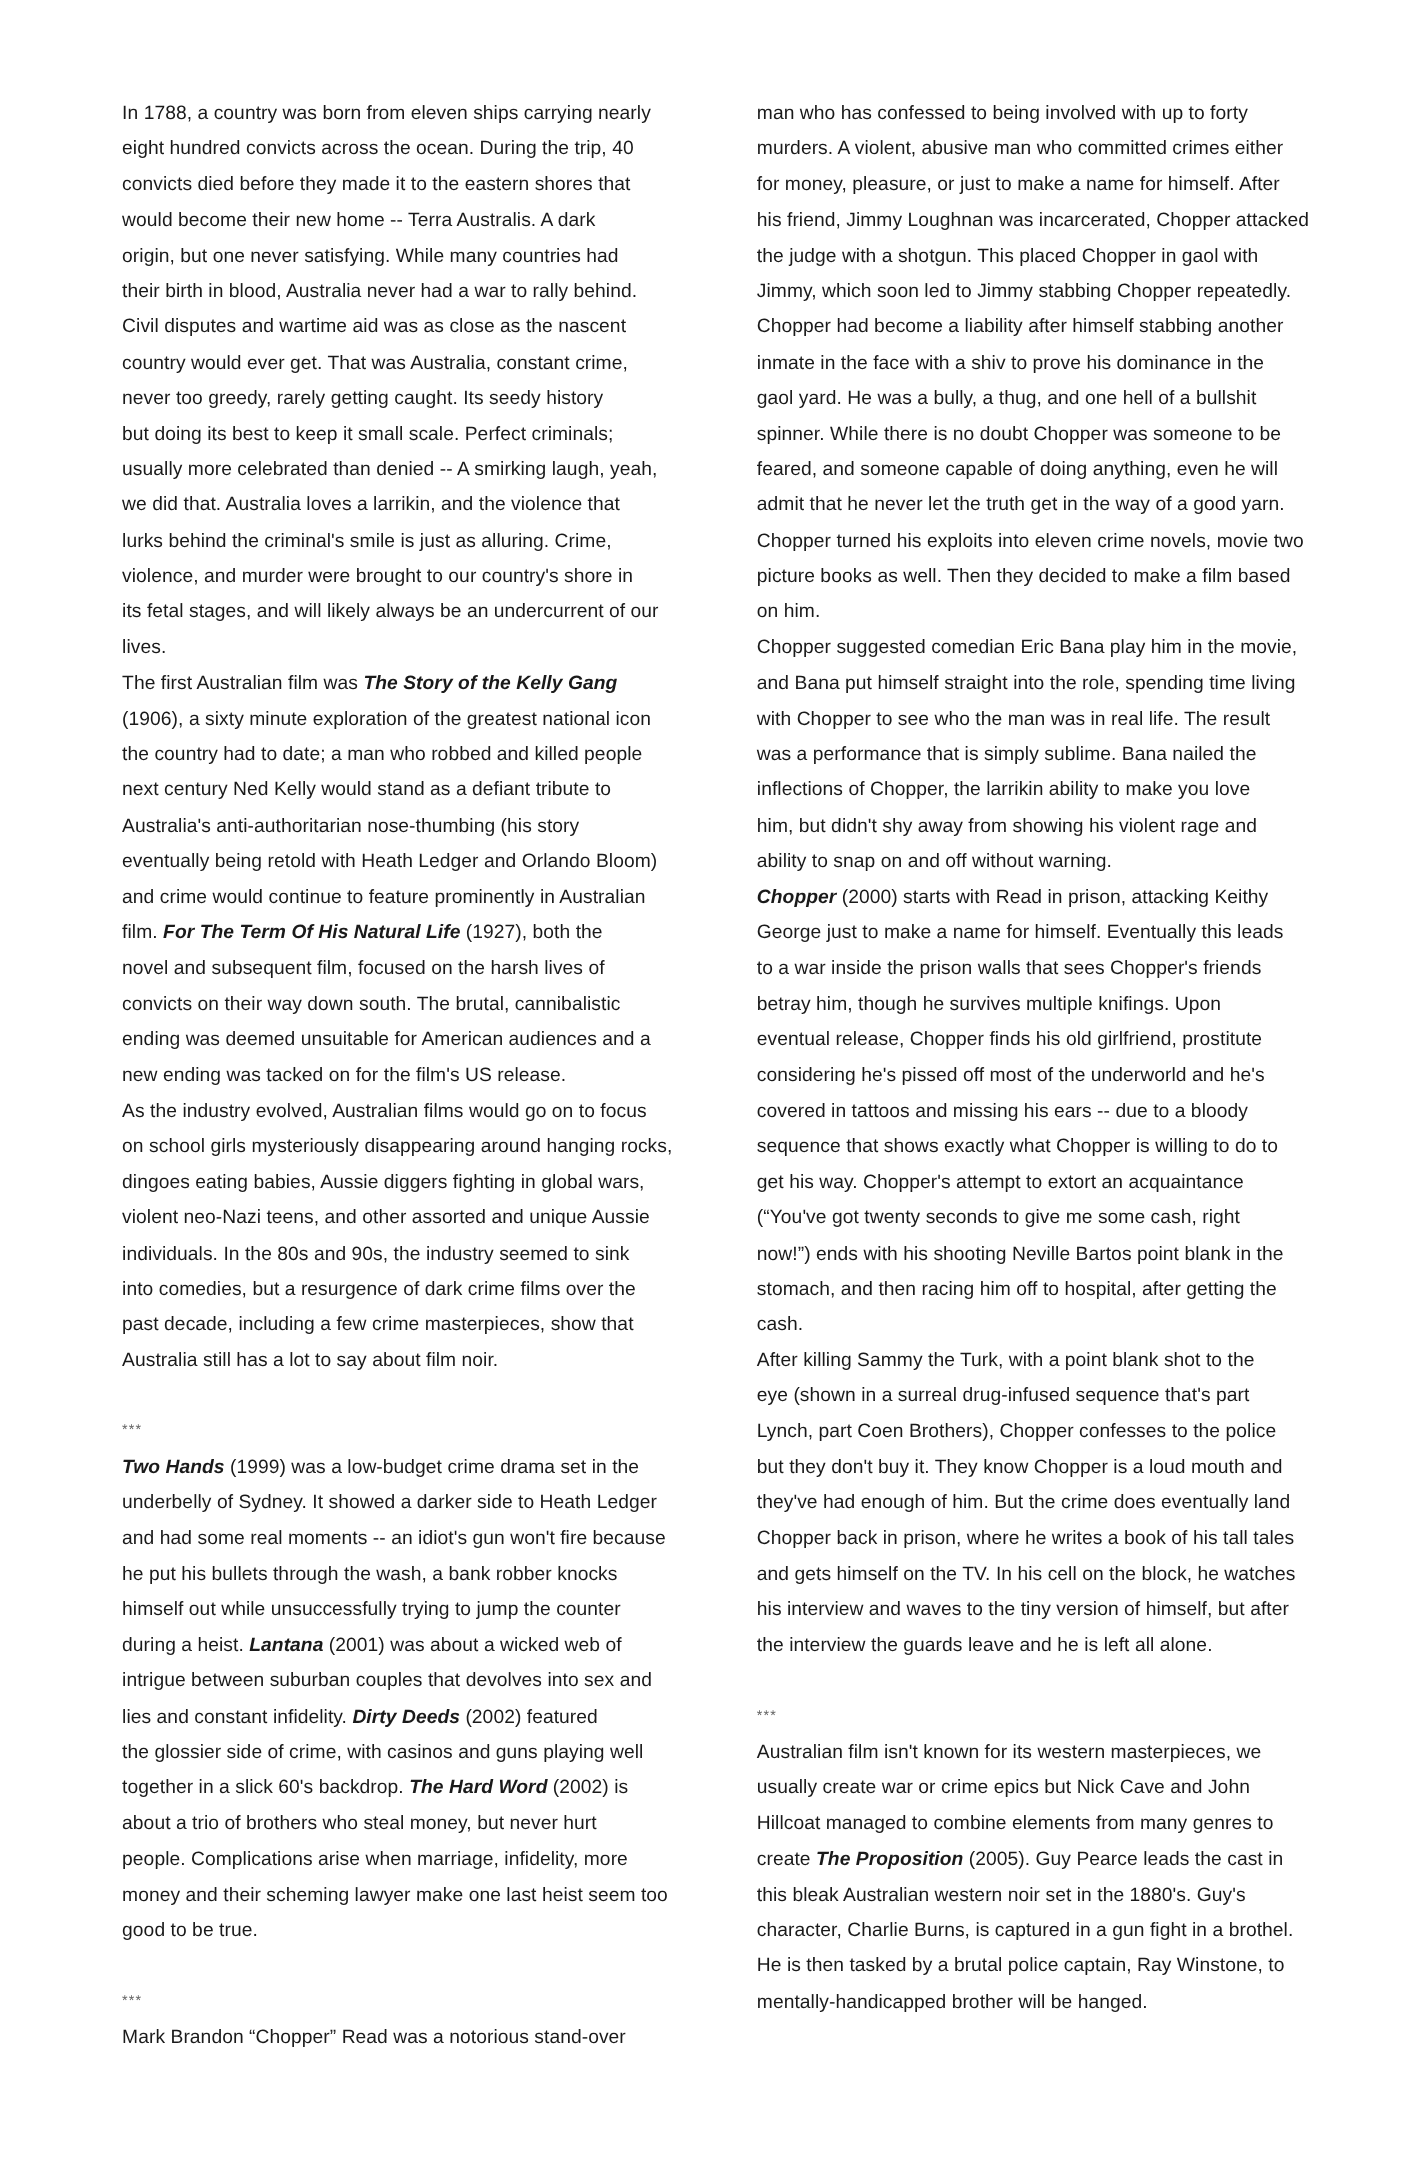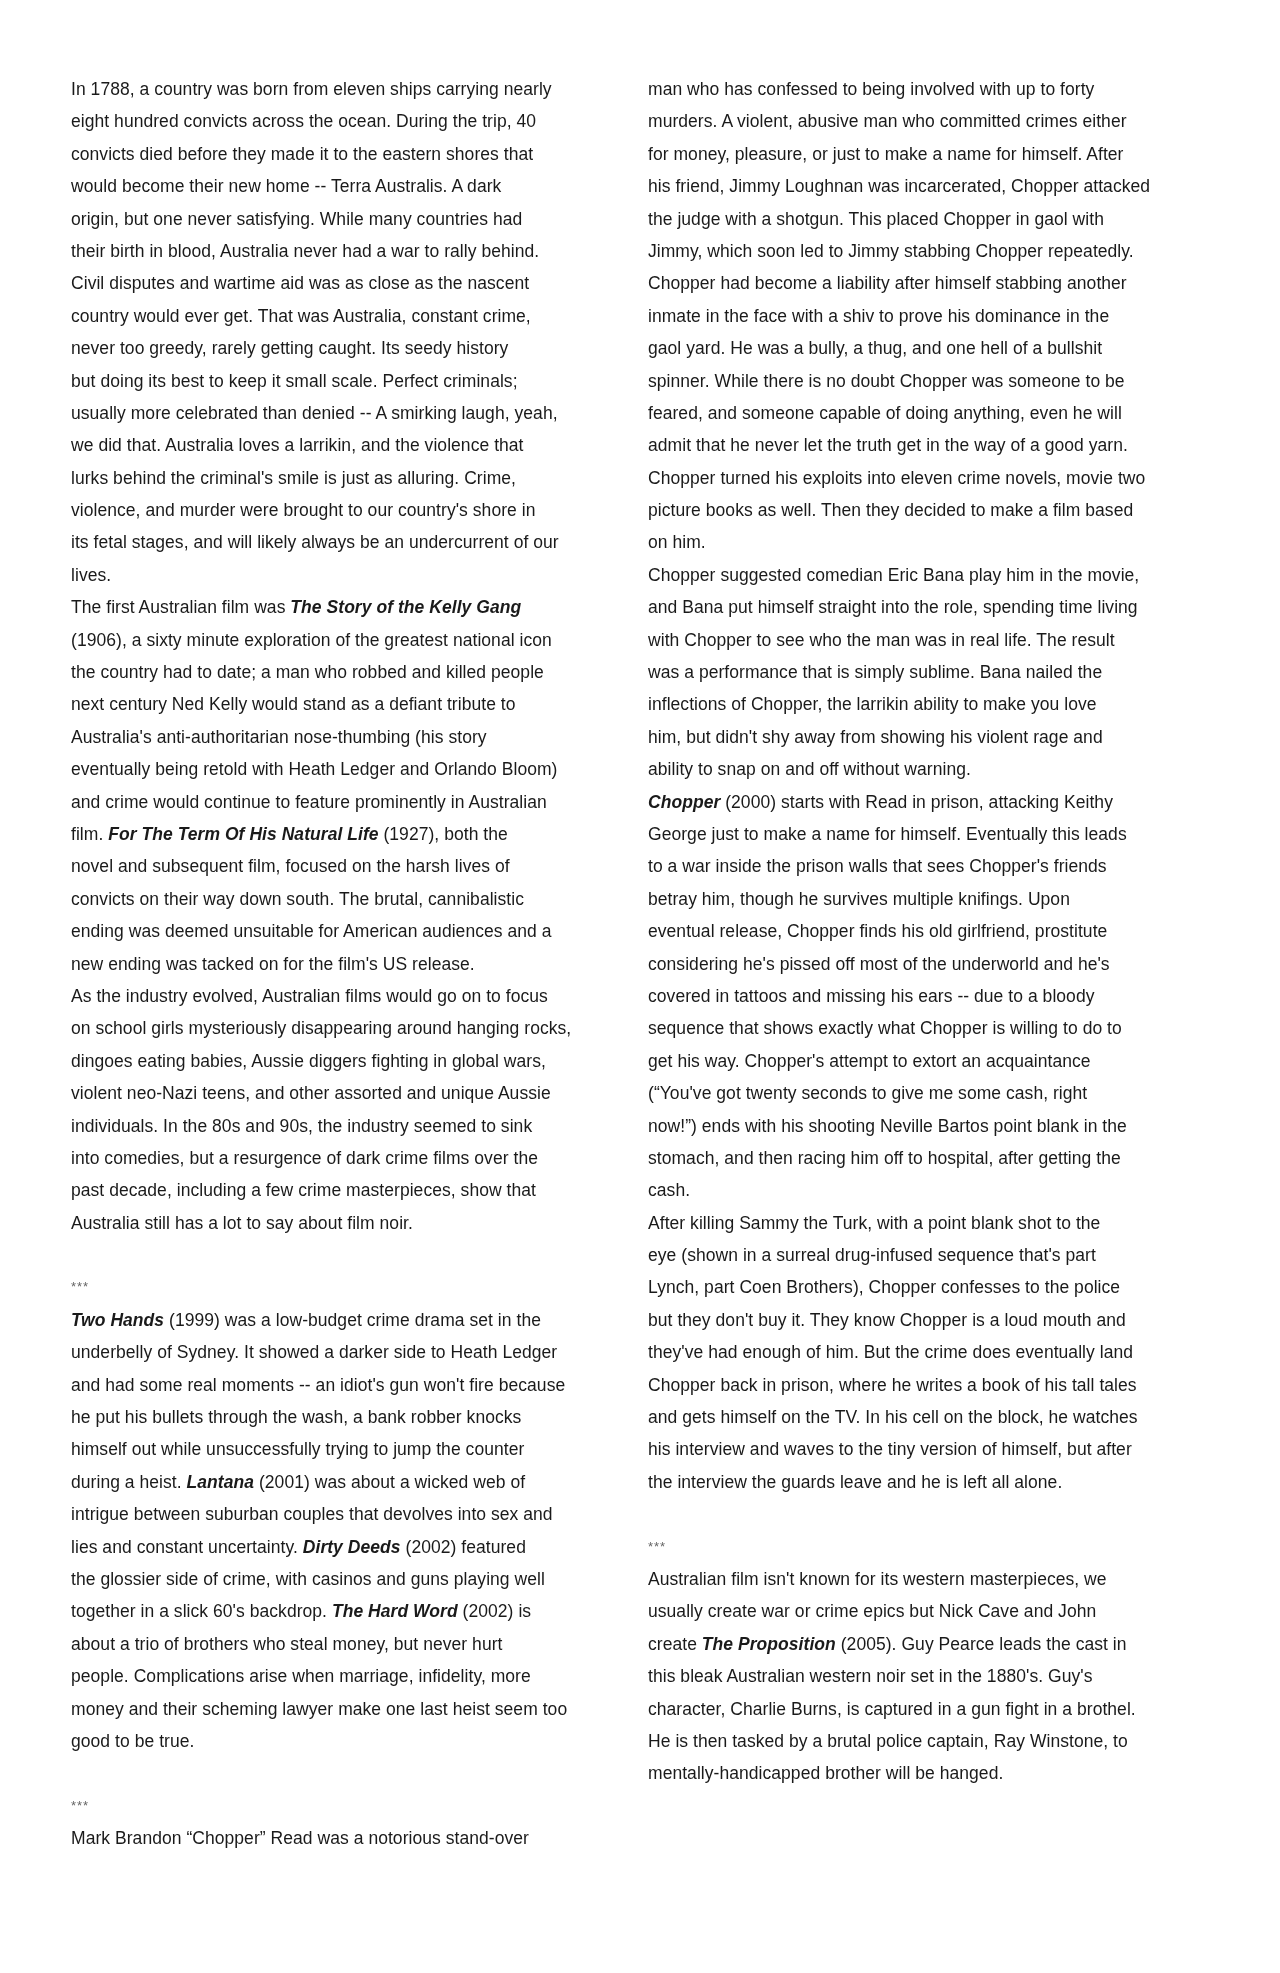--- a/index.html
+++ b/index.html
@@ -1,18 +1,18 @@
 <!DOCTYPE html>
 <html><head>
 <meta charset="utf-8">
 <style>
   html, body { margin: 0; padding: 0; background: #ffffff; }
   body { width: 1280px; height: 1973px; position: relative; overflow: hidden;
          font-family: "Liberation Sans", "DejaVu Sans", sans-serif; color: #1a1a1a; }
-  .col { position: absolute; top: 73px; }
+  .col { position: absolute; top: 86px; margin-left: 40px; }
   .col.left { left: 71px; width: 560px; }
   .col.right { left: 648px; width: 560px; }
   .line { font-size: 17.5px; line-height: 32.4px; height: 32.4px; white-space: nowrap; letter-spacing: 0.05px; }
   .sep { font-size: 13px; color: #666; line-height: 32.4px; height: 32.4px; letter-spacing: 1px; }
   .gap { height: 32.4px; }
   b.t { font-style: italic; font-weight: bold; }
 </style>
 </head>
 <body>
 
@@ -55,21 +55,21 @@
     <div class="line">Australia still has a lot to say about film noir.</div>
     <div class="gap"></div>
     <div class="sep">***</div>
     <div class="line"><span></span><b class="t">Two Hands</b><span> (1999) was a low-budget crime drama set in the</span></div>
     <div class="line">underbelly of Sydney.  It showed a darker side to Heath Ledger</div>
     <div class="line">and had some real moments -- an idiot's gun won't fire because</div>
     <div class="line">he put his bullets through the wash, a bank robber knocks</div>
     <div class="line">himself out while unsuccessfully trying to jump the counter</div>
     <div class="line"><span>during a heist.  </span><b class="t">Lantana</b><span> (2001) was about a wicked web of</span></div>
     <div class="line">intrigue between suburban couples that devolves into sex and</div>
-    <div class="line"><span>lies and constant uncertainty.  </span><b class="t">Dirty Deeds</b><span> (2002) featured</span></div>
+    <div class="line"><span>lies and constant infidelity.  </span><b class="t">Dirty Deeds</b><span> (2002) featured</span></div>
     <div class="line">the glossier side of crime, with casinos and guns playing well</div>
     <div class="line"><span>together in a slick 60's backdrop.  </span><b class="t">The Hard Word</b><span> (2002) is</span></div>
     <div class="line">about a trio of brothers who steal money, but never hurt</div>
     <div class="line">people.  Complications arise when marriage, infidelity, more</div>
     <div class="line">money and their scheming lawyer make one last heist seem too</div>
     <div class="line">good to be true.</div>
     <div class="gap"></div>
     <div class="sep">***</div>
     <div class="line">Mark Brandon “Chopper” Read was a notorious stand-over</div>
   </div>
@@ -115,18 +115,19 @@
     <div class="line">but they don't buy it.  They know Chopper is a loud mouth and</div>
     <div class="line">they've had enough of him.  But the crime does eventually land</div>
     <div class="line">Chopper back in prison, where he writes a book of his tall tales</div>
     <div class="line">and gets himself on the TV.  In his cell on the block, he watches</div>
     <div class="line">his interview and waves to the tiny version of himself, but after</div>
     <div class="line">the interview the guards leave and he is left all alone.</div>
     <div class="gap"></div>
     <div class="sep">***</div>
     <div class="line">Australian film isn't known for its western masterpieces, we</div>
     <div class="line">usually create war or crime epics but Nick Cave and John</div>
+    <div class="line">Hillcoat managed to combine elements from many genres to</div>
     <div class="line"><span>create </span><b class="t">The Proposition</b><span> (2005).  Guy Pearce leads the cast in</span></div>
     <div class="line">this bleak Australian western noir set in the 1880's.  Guy's</div>
     <div class="line">character, Charlie Burns, is captured in a gun fight in a brothel.</div>
     <div class="line">He is then tasked by a brutal police captain, Ray Winstone, to</div>
     <div class="line">mentally-handicapped brother will be hanged.</div>
   </div>
 
 </body></html>

